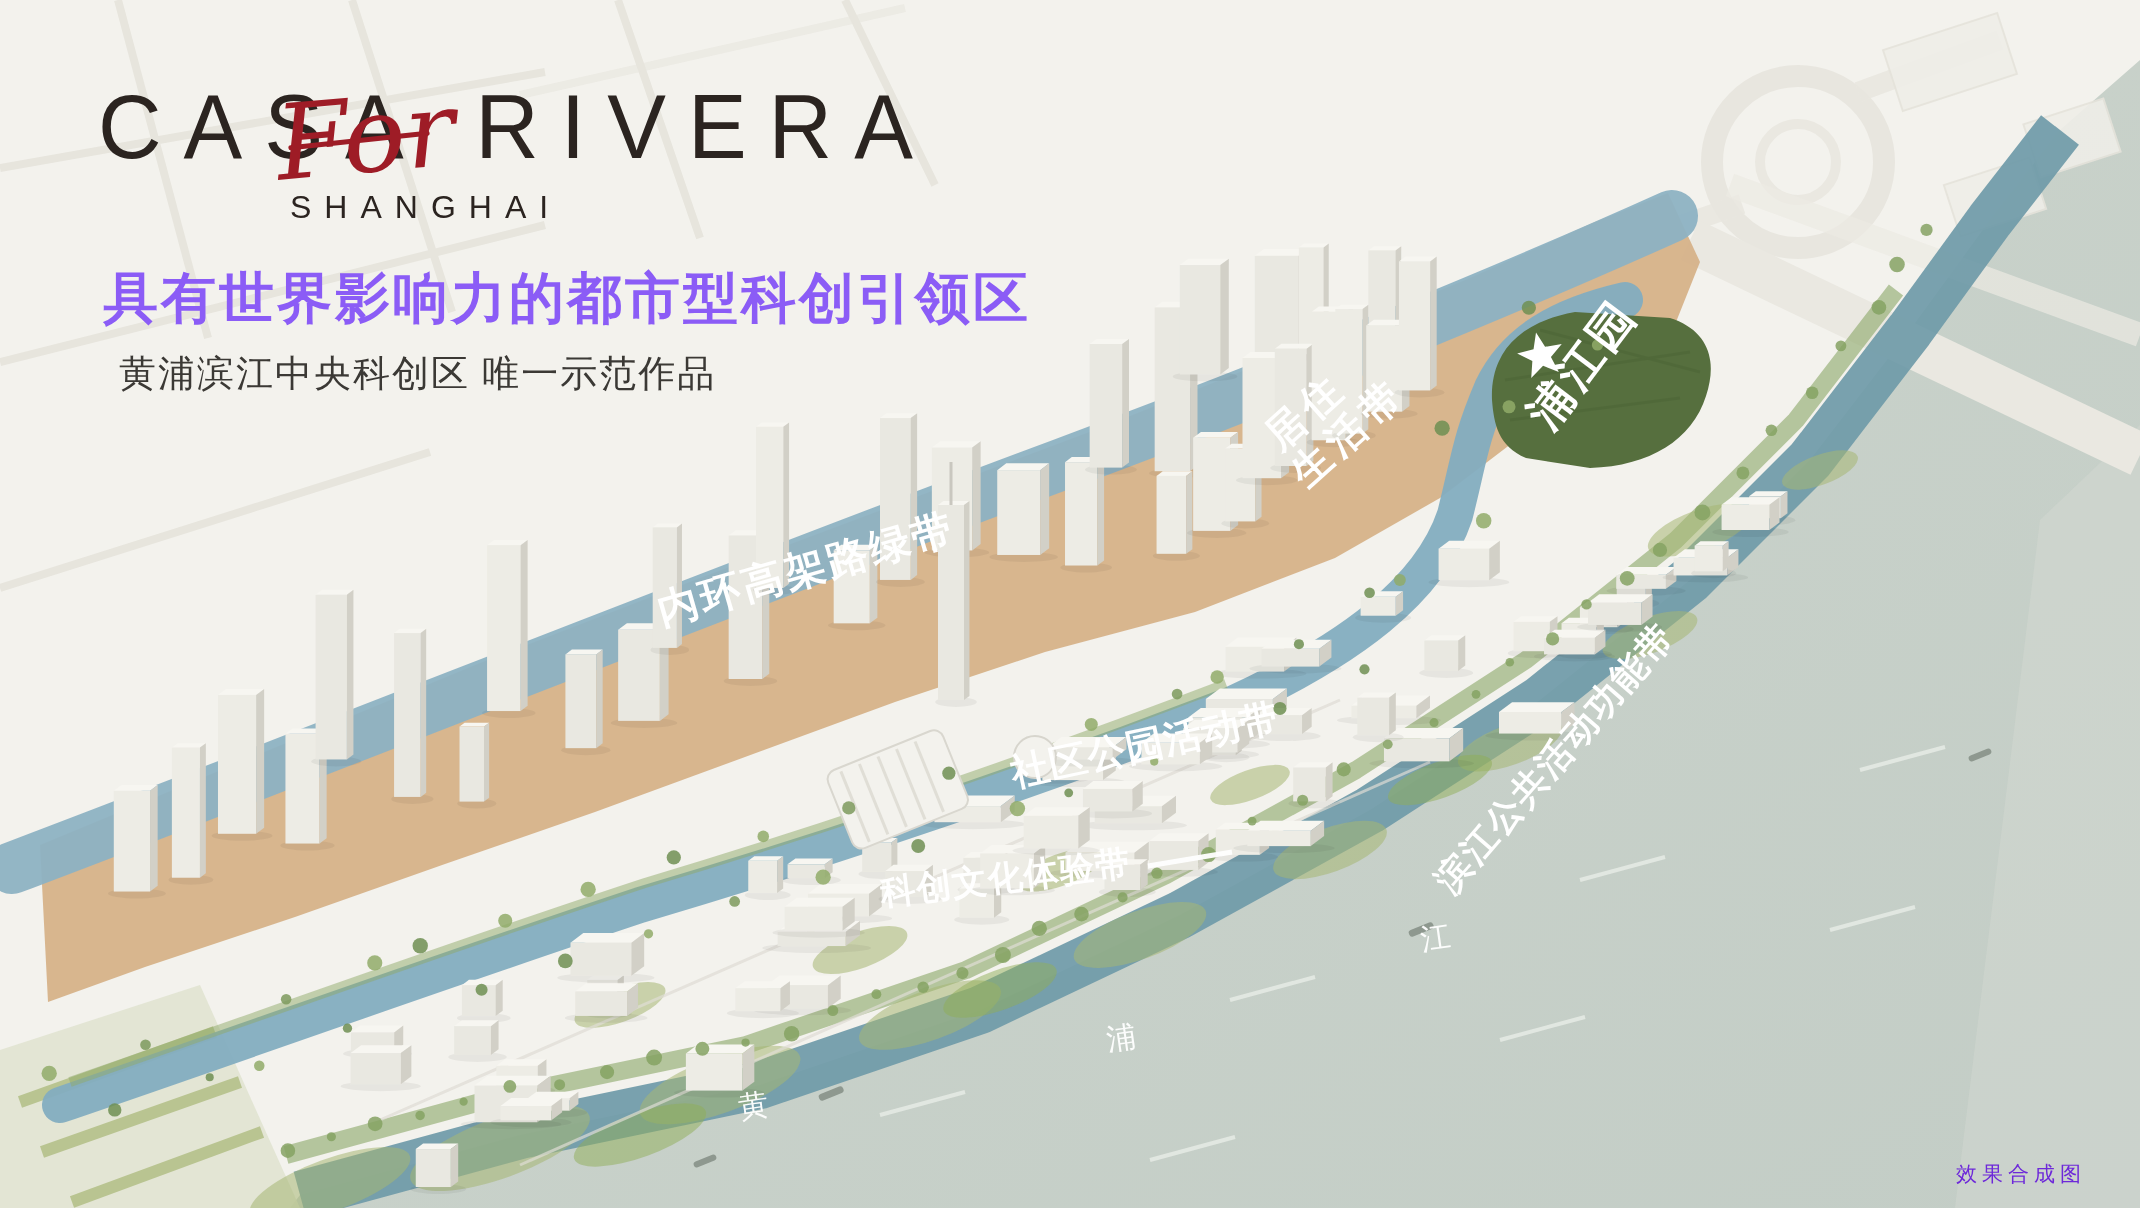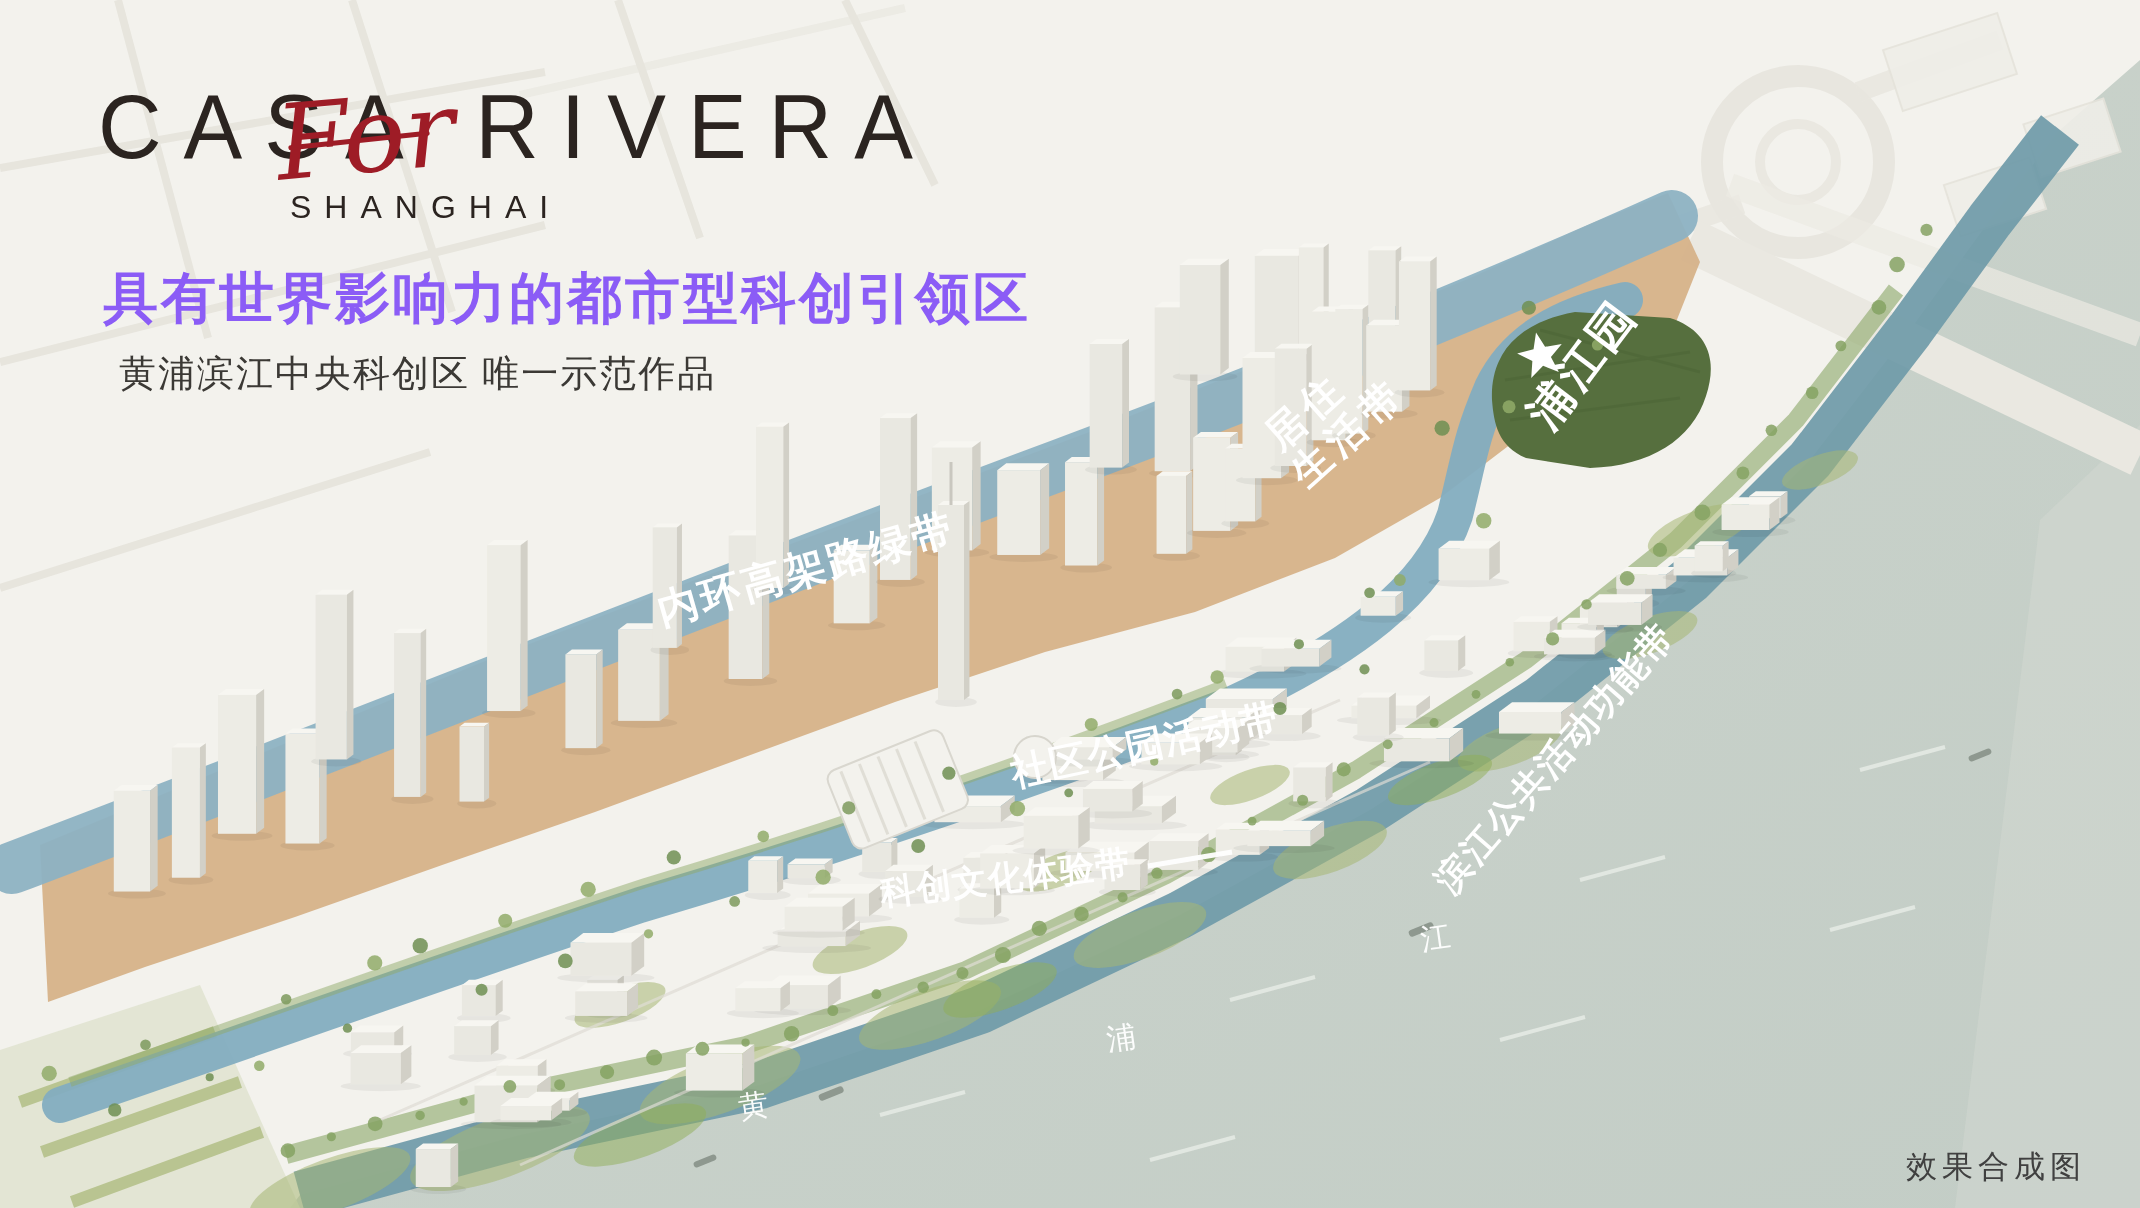--- a/index.html
+++ b/index.html
@@ -33,21 +33,21 @@
   .headline{
     position:absolute;left:103px;top:262px;
     font-size:55px;font-weight:600;color:#8b5cf6;letter-spacing:3px;white-space:nowrap;
   }
   .subheadline{
     position:absolute;left:105px;top:349px;
     font-size:37px;font-weight:400;color:#3b3935;letter-spacing:2px;white-space:nowrap;margin-left:14px;
   }
   .caption{
     position:absolute;right:54px;bottom:20px;
-    font-size:31px;color:#404040;letter-spacing:5px;white-space:nowrap;
+    font-size:21px;color:#6d28d9;letter-spacing:5px;white-space:nowrap;
   }
   
   text.maplabel{fill:#ffffff;font-weight:bold;font-family:"Liberation Sans",sans-serif;}
   text.riverchar{fill:#ffffff;font-weight:normal;opacity:.95;font-family:"Liberation Sans",sans-serif;}
 </style>
 </head>
 <body>
 
 <div class="stage">
 

